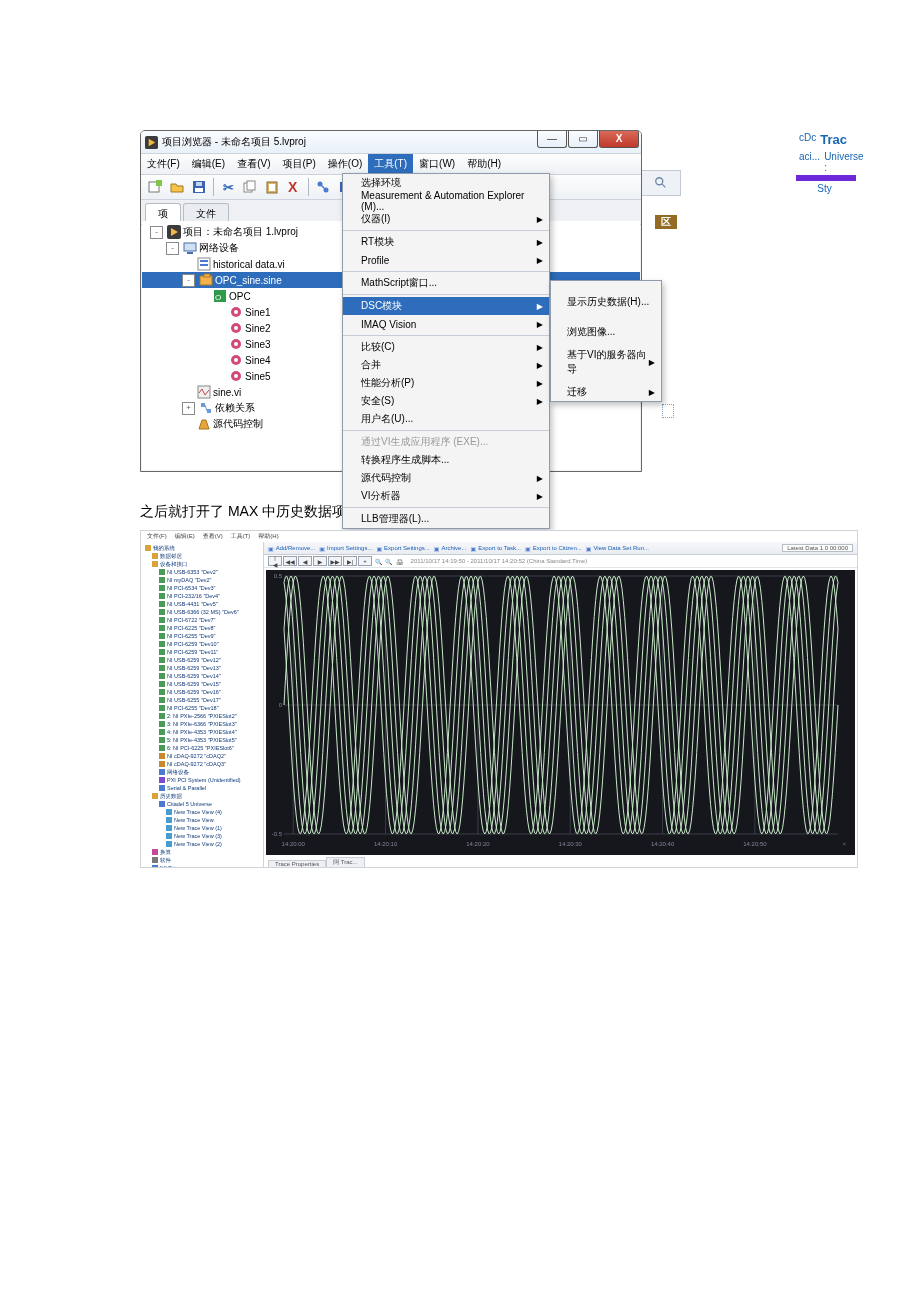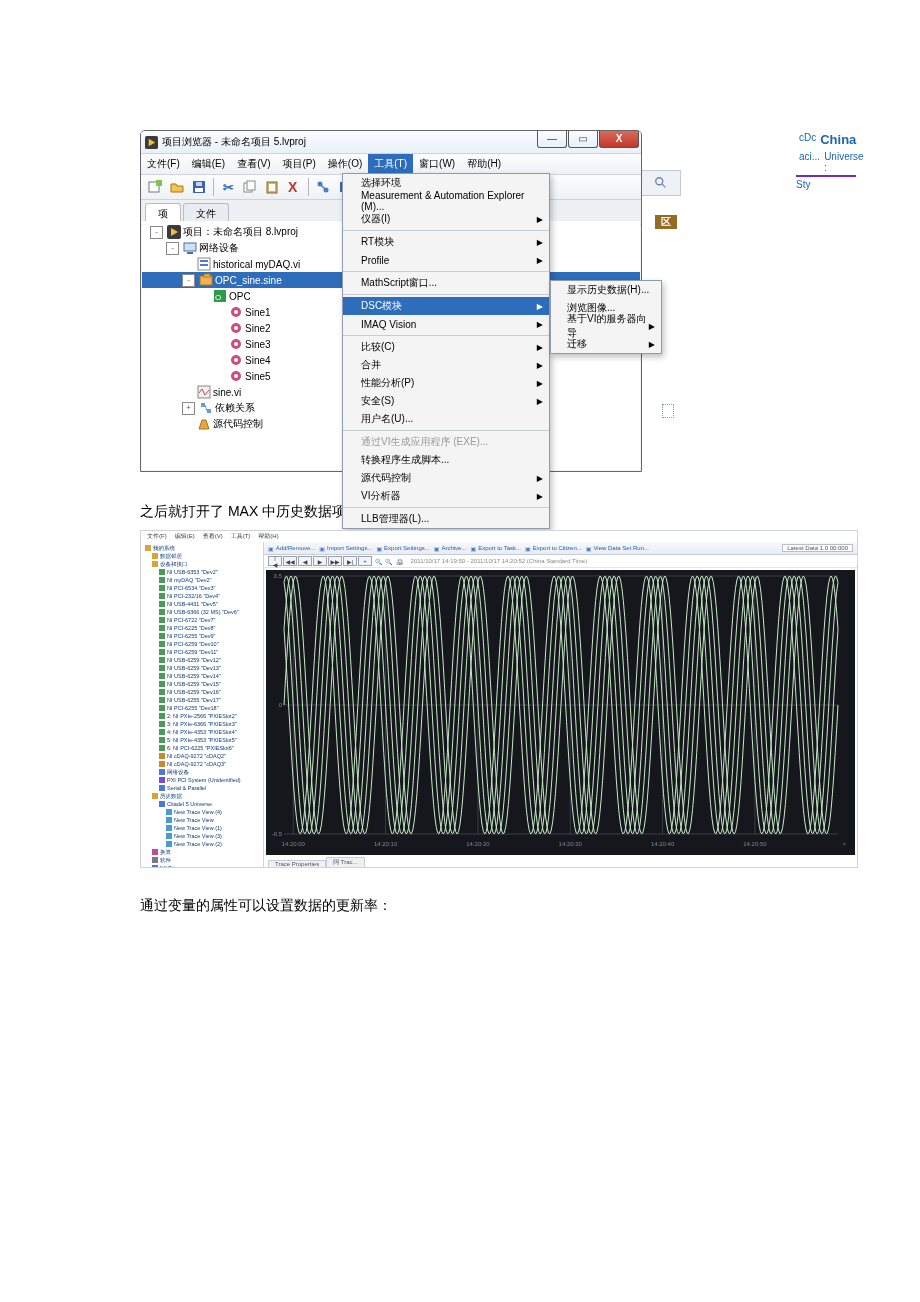--- a/index.html
+++ b/index.html
@@ -6,21 +6,21 @@
 .page{padding:130px 130px 0 140px;position:relative}
 
 
 .shot1{width:716px;height:344px;position:relative;background:#fff}
 
 
 .ribbon{position:absolute;right:0;top:0;width:60px;height:68px;display:flex;flex-direction:column;font-size:10px}
 .ribbon .rtop{display:flex;gap:4px;padding:2px 3px}
 .ribbon .rtop span{color:#1a66b3}
 .ribbon .rtop .a{font-weight:bold;font-size:13px;color:#1a66b3}
-.ribbon .sty{text-align:left;color:#1a66b3;border-top:2px solid #6d28d9;padding:2px 3px 0 0}
+.ribbon .sty{text-align:center;color:#1a66b3;border-top:6px solid #6d28d9;padding:2px 3px 0 0}
 
 
 .pwin{position:absolute;left:0;top:0;width:500px;height:340px;background:#f4f4f4;border:1px solid #666;border-radius:5px 5px 0 0;overflow:hidden}
 .pwin .titlebar{height:22px;background:linear-gradient(#fafcff,#e9f0f8);display:flex;align-items:center;padding:0 4px;font-size:10px;color:#000;border-bottom:1px solid #ccd3dc}
 .pwin .titlebar .ticon{width:13px;height:13px;display:flex;align-items:center;justify-content:center;margin-right:4px}
 .pwin .titlebar .ticon svg{width:13px;height:13px}
 .wincontrols{position:absolute;right:2px;top:0;display:flex;gap:1px}
 .wincontrols button{height:17px;width:30px;border:1px solid #555;border-top:none;border-radius:0 0 3px 3px;background:linear-gradient(#fafcff,#e9f0f8);font-size:10px;line-height:1;display:flex;align-items:center;justify-content:center;color:#333}
 .wincontrols button.close{background:linear-gradient(#d96a57,#c0392b);color:#fff;font-weight:bold;width:40px}
 
@@ -47,21 +47,21 @@
 
 .dmenu{position:absolute;left:202px;top:43px;width:206px;background:#f4f4f4;border:1px solid #8f9bac;box-shadow:2px 3px 6px rgba(0,0,0,.25);font-size:10px;color:#000}
 .dmenu .dmrow{height:18px;display:flex;align-items:center;padding:0 8px 0 18px;position:relative}
 .dmenu .dmrow.highlight{background:#2e6dbb;color:#fff}
 .dmenu .dmrow.disabled{color:#9a9a9a}
 .dmenu .dmrow .arr{position:absolute;right:6px;font-size:8px}
 .dmenu hr{border:none;border-top:1px solid #c7cdd6;margin:2px 0}
 
 
 .smenu{position:absolute;left:410px;top:150px;width:110px;background:#f4f4f4;border:1px solid #8f9bac;box-shadow:2px 3px 6px rgba(0,0,0,.25);font-size:10px;color:#000}
-.smenu .smrow{height:18px;display:flex;align-items:center;padding:0 8px 0 16px;position:relative}
+.smenu .smrow{height:18px;display:flex;align-items:center;padding:12px 8px 0 16px;position:relative}
 .smenu .smrow .arr{position:absolute;right:6px;font-size:8px}
 
 .rightstub{position:absolute;left:502px;top:40px;width:38px;height:24px;background:#eef2f7;border:1px solid #c4cad3;border-left:none;display:flex;align-items:center;justify-content:center}
 .rightstub svg{width:14px;height:14px}
 .rightstub2{position:absolute;left:515px;top:85px;width:22px;height:14px;background:#936b24;color:#fff;display:flex;align-items:center;justify-content:center;font-size:10px;font-weight:bold}
 .rightstub3{position:absolute;left:522px;top:274px;width:10px;height:12px;border:1px dotted #7aa0cf}
 
 
 .para{font-size:14px;color:#000;margin:26px 0 8px;line-height:1.6}
 
@@ -91,21 +91,21 @@
 </head>
 <body>
 
 <div class="page">
 
 <div class="shot1">
 
   <div class="ribbon">
     <div class="rtop">
       <span>cDc</span>
-      <span class="a">China</span>
+      <span class="a">Trac</span>
     </div>
     <div class="rtop">
       <span>aci...</span>
       <span>Universe :</span>
     </div>
     <div class="sty">Sty</div>
   </div>
 
   <div class="rightstub">
     <svg viewBox="0 0 16 16">
@@ -215,21 +215,21 @@
     <div class="treearea" id="ptree">
           <div class="trow">
             <span class="ind" style="width: 6px;"></span>
             <span class="tw">-</span>
             <span class="icon">
               <svg width="14" height="14">
                 <rect width="14" height="14" rx="2" fill="#3b3b3b"></rect>
                 <polygon points="4,3 11,7 4,11" fill="#f4b942"></polygon>
               </svg>
             </span>
-            <span class="lab">项目：未命名项目 8.lvproj</span>
+            <span class="lab">项目：未命名项目 1.lvproj</span>
           </div>
           <div class="trow">
             <span class="ind" style="width: 22px;"></span>
             <span class="tw">-</span>
             <span class="icon">
               <svg width="14" height="14">
                 <rect x="1" y="2" width="12" height="8" fill="#cfe0f5" stroke="#4a6fa8"></rect>
                 <rect x="4" y="11" width="6" height="2" fill="#4a6fa8"></rect>
               </svg>
             </span>
@@ -238,21 +238,21 @@
           <div class="trow">
             <span class="ind" style="width: 38px;"></span>
             <span style="width: 13px;"></span>
             <span class="icon">
               <svg width="14" height="14">
                 <rect x="1" y="1" width="12" height="12" fill="#fff" stroke="#888"></rect>
                 <rect x="3" y="3" width="8" height="2" fill="#4a7bd0"></rect>
                 <rect x="3" y="7" width="8" height="2" fill="#4a7bd0"></rect>
               </svg>
             </span>
-            <span class="lab">historical myDAQ.vi</span>
+            <span class="lab">historical data.vi</span>
           </div>
           <div class="trow sel">
             <span class="ind" style="width: 38px;"></span>
             <span class="tw">-</span>
             <span class="icon">
               <svg width="14" height="14">
                 <rect x="1" y="3" width="12" height="9" fill="#f6b24a" stroke="#a8782a"></rect>
                 <rect x="5" y="1" width="6" height="3" fill="#f6b24a" stroke="#a8782a"></rect>
               </svg>
             </span>
@@ -690,15 +690,14 @@
             </svg>
       </div>
       <div class="s2tabsbar">
         <span class="tab">Trace Properties</span>
         <span class="tab">阿 Trac...</span>
       </div>
     </div>
   </div>
 </div>
 
-<p class="para">通过变量的属性可以设置数据的更新率：</p>
 
 </div>
 
 </body></html>

